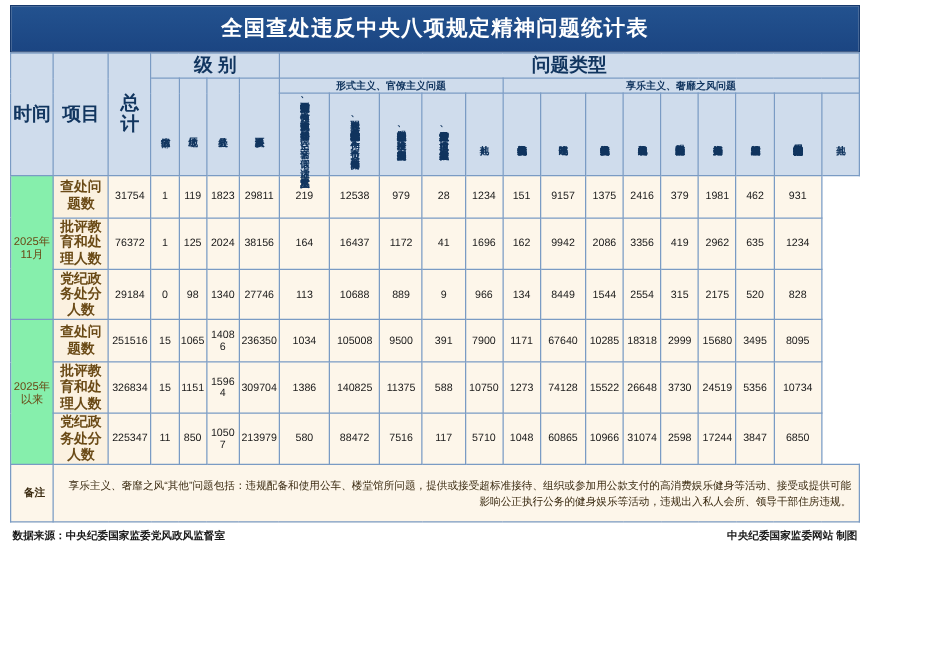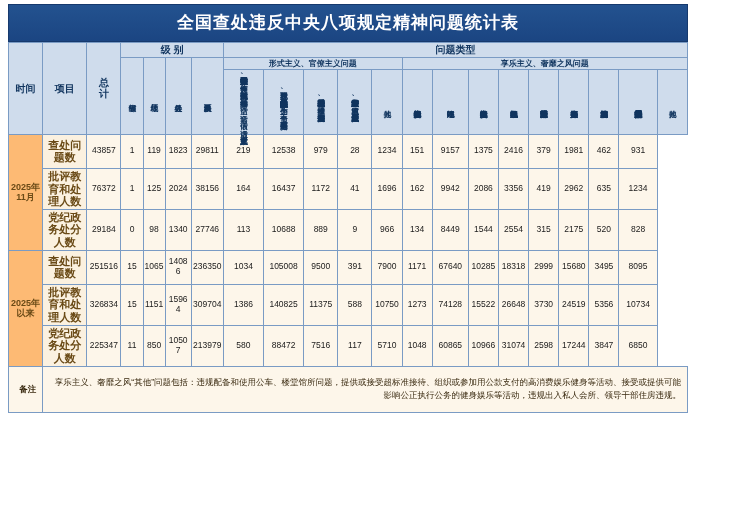--- a/index.html
+++ b/index.html
@@ -51,32 +51,32 @@
     text-orientation:upright;
     letter-spacing:0px;
     margin:0 auto;
     line-height:1.05;
     white-space:normal;
     max-height:150px;
     font-size:7.5px;
     display:inline-block;
   }
   .vtext.big{max-height:155px;}
-  .hdr-h{font-size:10px;}
+  .hdr-h{font-size:15px;}
   .rowlabel{
     background:#fbf1e0;
     font-size:11px;
     font-weight:bold;
     color:#6a4a16;
   }
   td.data{background:#fdf6ea;font-size:8.5px;}
   .period{
-    background:#fdba74;
+    background:#86efac;
     font-size:9px;
-    font-weight:bold;
+    font-weight:normal;
     color:#6a4a16;
     writing-mode:horizontal-tb;
   }
   .note-row td{
     background:#fdf6ea;
     text-align:right;
     font-size:8.5px;
     line-height:1.5;
     padding:4px 6px;
     color:#3a2a10;
@@ -161,21 +161,21 @@
         <th><span class="vtext">违规发放津补贴或福利</span></th>
         <th><span class="vtext big">公款旅游及违规借公务差接待之机用公款或接受管理服务对象安排的旅游活动</span></th>
         <th><span class="vtext">其他</span></th>
       </tr>
     </thead>
     <tbody>
 
       <tr style="height:34px">
         <td rowspan="3" class="period">2025年<br>11月</td>
         <td class="rowlabel">查处问题数</td>
-        <td class="data">43857</td>
+        <td class="data">31754</td>
         <td class="data">1</td>
         <td class="data">119</td>
         <td class="data">1823</td>
         <td class="data">29811</td>
         <td class="data">219</td>
         <td class="data">12538</td>
         <td class="data">979</td>
         <td class="data">28</td>
         <td class="data">1234</td>
         <td class="data">151</td>
@@ -300,14 +300,20 @@
       </tr>
 
       <tr class="note-row" style="height:46px">
         <td class="note-label">备注</td>
         <td colspan="20">享乐主义、奢靡之风“其他”问题包括：违规配备和使用公车、楼堂馆所问题，提供或接受超标准接待、组织或参加用公款支付的高消费娱乐健身等活动、接受或提供可能影响公正执行公务的健身娱乐等活动，违规出入私人会所、领导干部住房违规。</td>
       </tr>
 
     </tbody>
   </table>
 
+  <div class="footer">
+    <div class="src">
+      <span>数据来源：</span><span class="val">中央纪委国家监委党风政风监督室</span>
+    </div>
+    <div class="maker">中央纪委国家监委网站 制图</div>
+  </div>
 
 </div>
 
 </body></html>

